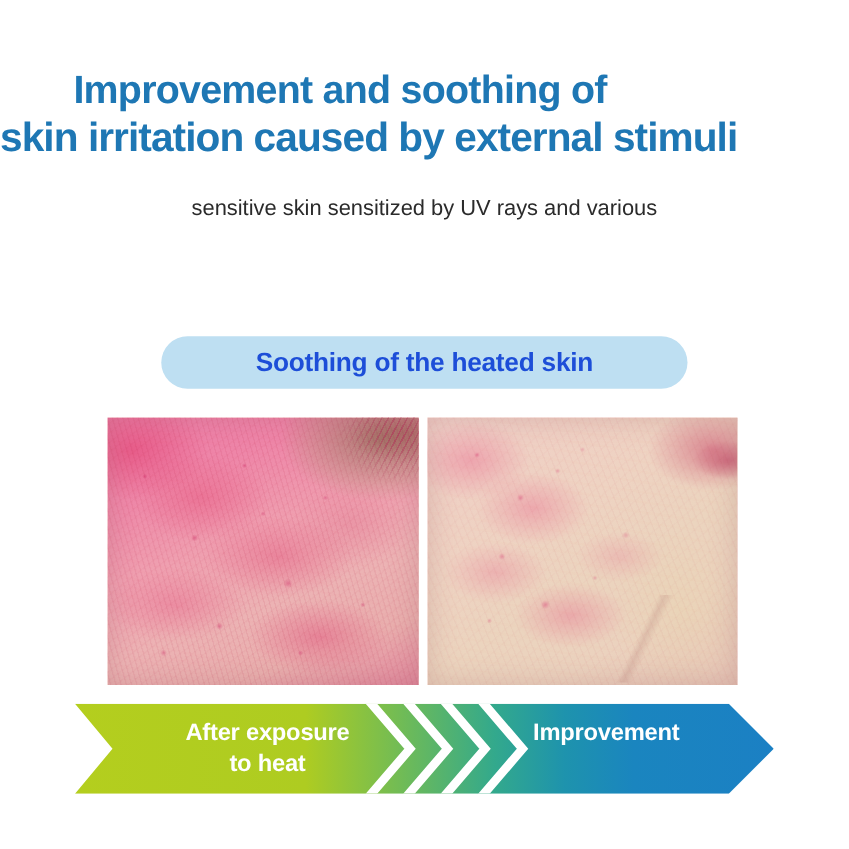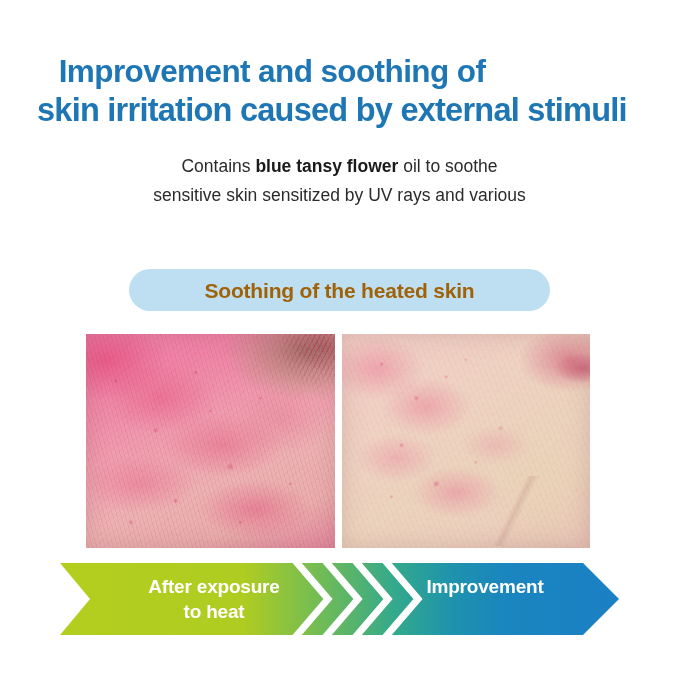--- a/index.html
+++ b/index.html
@@ -36,21 +36,20 @@
     line-height: 39px;
     letter-spacing: -0.6px;
   }
   .headline .hl-line {
     display: block;
     white-space: nowrap;
   }
   .headline .hl-line-2 {
     font-size: 32.5px;
     letter-spacing: -0.75px;
-    margin-left: 37px;
   }
 
   
   .subcopy {
     position: absolute;
     left: 0;
     top: 152px;
     width: 679px;
     text-align: center;
     color: #2B2B2B;
@@ -75,21 +74,21 @@
     width: 421px;
     height: 42px;
     border-radius: 21px;
     background: #BEDFF2;
     display: flex;
     align-items: center;
     justify-content: center;
     box-sizing: border-box;
   }
   .pill-label {
-    color: #a16207;
+    color: #1d4ed8;
     font-size: 21px;
     font-weight: 700;
     letter-spacing: -0.2px;
     line-height: 1;
     white-space: nowrap;
   }
 
   
   .photos {
     position: absolute;
@@ -261,21 +260,20 @@
 <body>
 
 <div class="page">
 
   <div class="headline">
     <span class="hl-line hl-line-1">Improvement and soothing of</span>
     <span class="hl-line hl-line-2">skin irritation caused by external stimuli</span>
   </div>
 
   <div class="subcopy">
-    <span class="sc-line"><span>Contains </span><b>blue tansy flower</b><span> oil to soothe</span></span>
     <span class="sc-line">sensitive skin sensitized by UV rays and various</span>
   </div>
 
   <div class="pill">
     <span class="pill-label">Soothing of the heated skin</span>
   </div>
 
   <div class="photos">
     <div class="photo photo-before">
       <div class="skin"></div>

